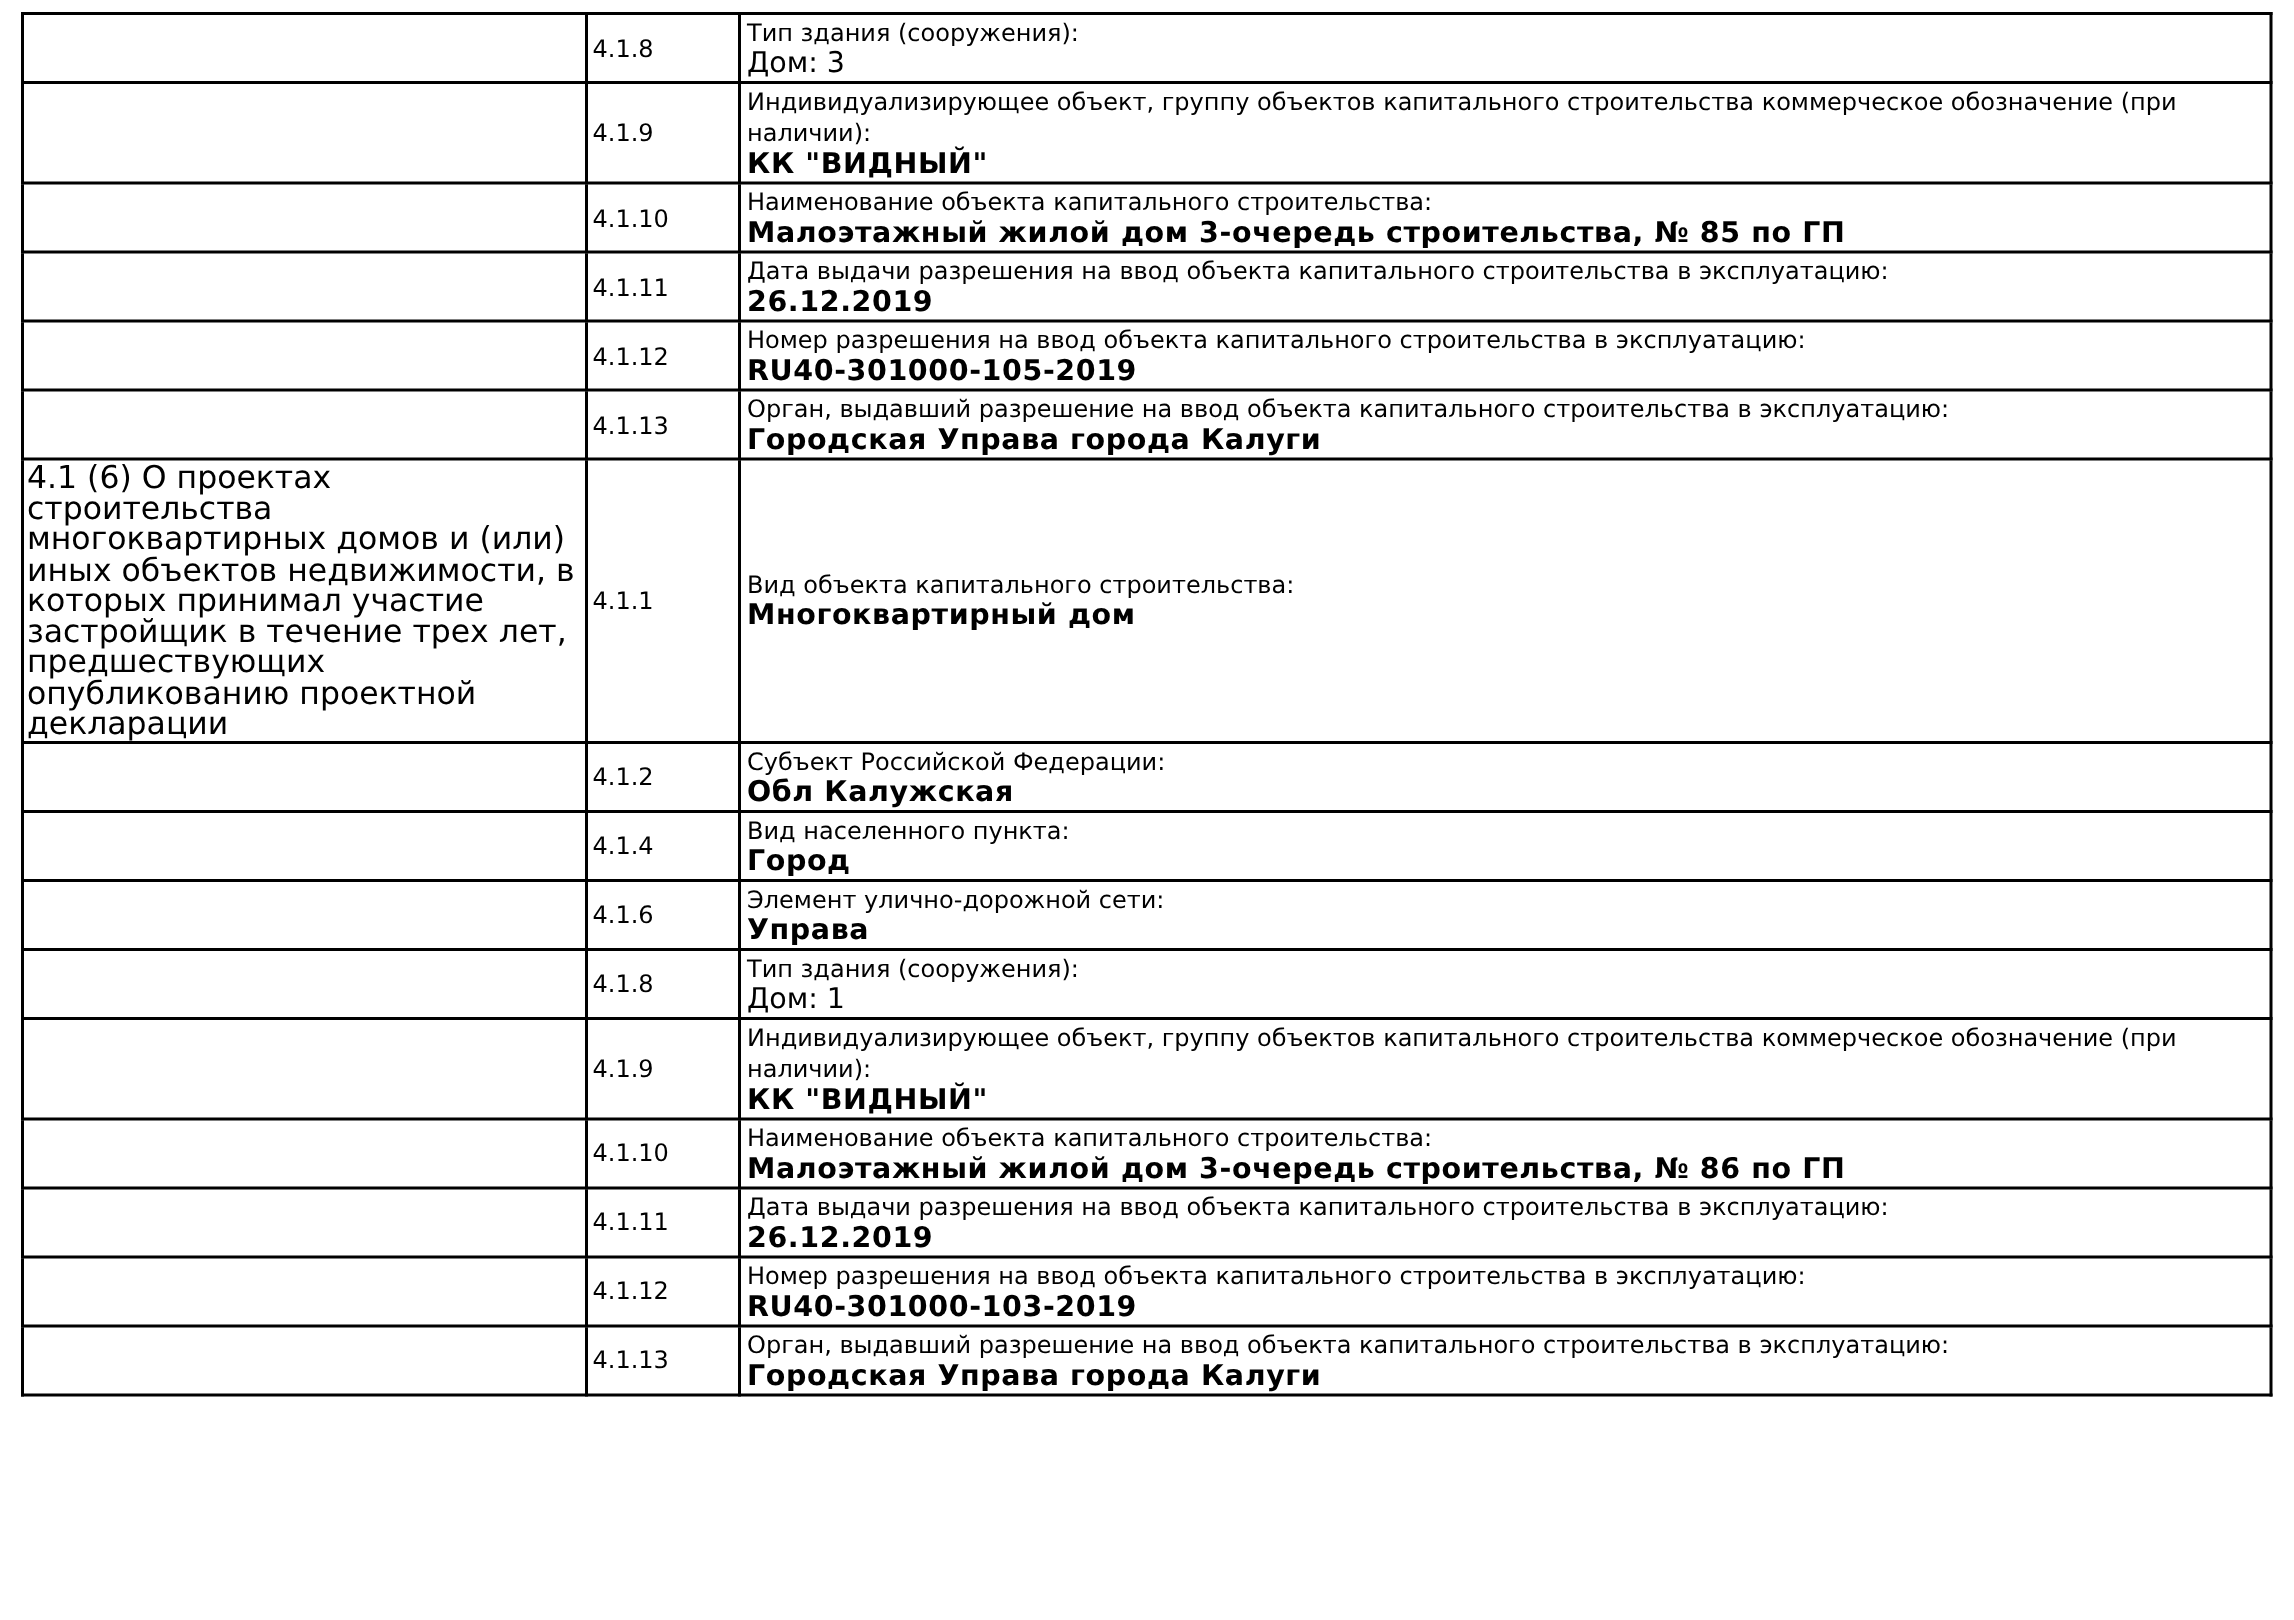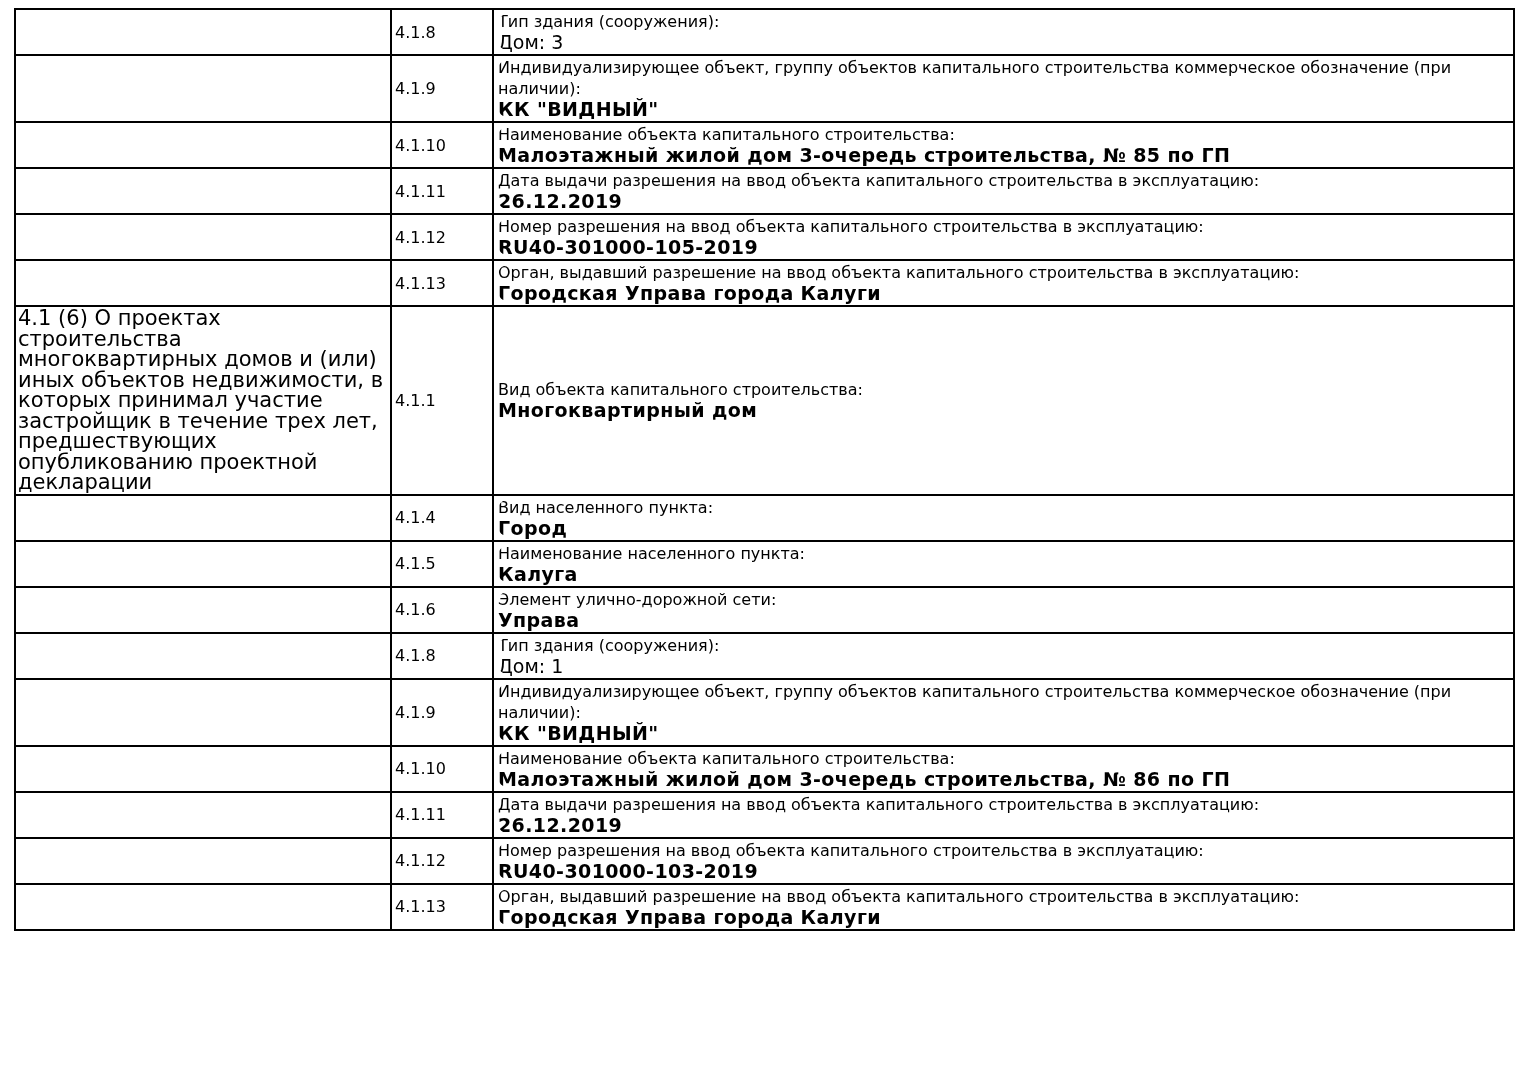--- a/index.html
+++ b/index.html
@@ -29,21 +29,21 @@
     padding-left: 2px;
   }
   .section-text {
     font-size: 21px;
     line-height: 20.5px;
   }
   td.col-num {
     font-size: 16px;
   }
   .row-number { line-height: 21px; }
-  td.col-content { padding-left: 4px; border-radius: 22px; }
+  td.col-content { padding-left: 4px; }
   .label {
     font-size: 16px;
     line-height: 21px;
   }
   .value {
     font-size: 19px;
     line-height: 21px;
   }
   .value.bold {
     font-weight: bold;
@@ -128,35 +128,35 @@
           <div class="row-number">4.1.1</div>
         </td>
         <td class="col-content">
           <div class="label">Вид объекта капитального строительства:</div>
           <div class="value bold">Многоквартирный дом</div>
         </td>
       </tr>
       <tr>
         <td class="col-section"></td>
         <td class="col-num">
+          <div class="row-number">4.1.2</div>
+        </td>
+        <td class="col-content">
+          <div class="label">Субъект Российской Федерации:</div>
+          <div class="value bold">Обл Калужская</div>
+        </td>
+      </tr>
+      <tr>
+        <td class="col-section"></td>
+        <td class="col-num">
           <div class="row-number">4.1.4</div>
         </td>
         <td class="col-content">
           <div class="label">Вид населенного пункта:</div>
           <div class="value bold">Город</div>
-        </td>
-      </tr>
-      <tr>
-        <td class="col-section"></td>
-        <td class="col-num">
-          <div class="row-number">4.1.5</div>
-        </td>
-        <td class="col-content">
-          <div class="label">Наименование населенного пункта:</div>
-          <div class="value bold">Калуга</div>
         </td>
       </tr>
       <tr>
         <td class="col-section"></td>
         <td class="col-num">
           <div class="row-number">4.1.6</div>
         </td>
         <td class="col-content">
           <div class="label">Элемент улично-дорожной сети:</div>
           <div class="value bold">Управа</div>

